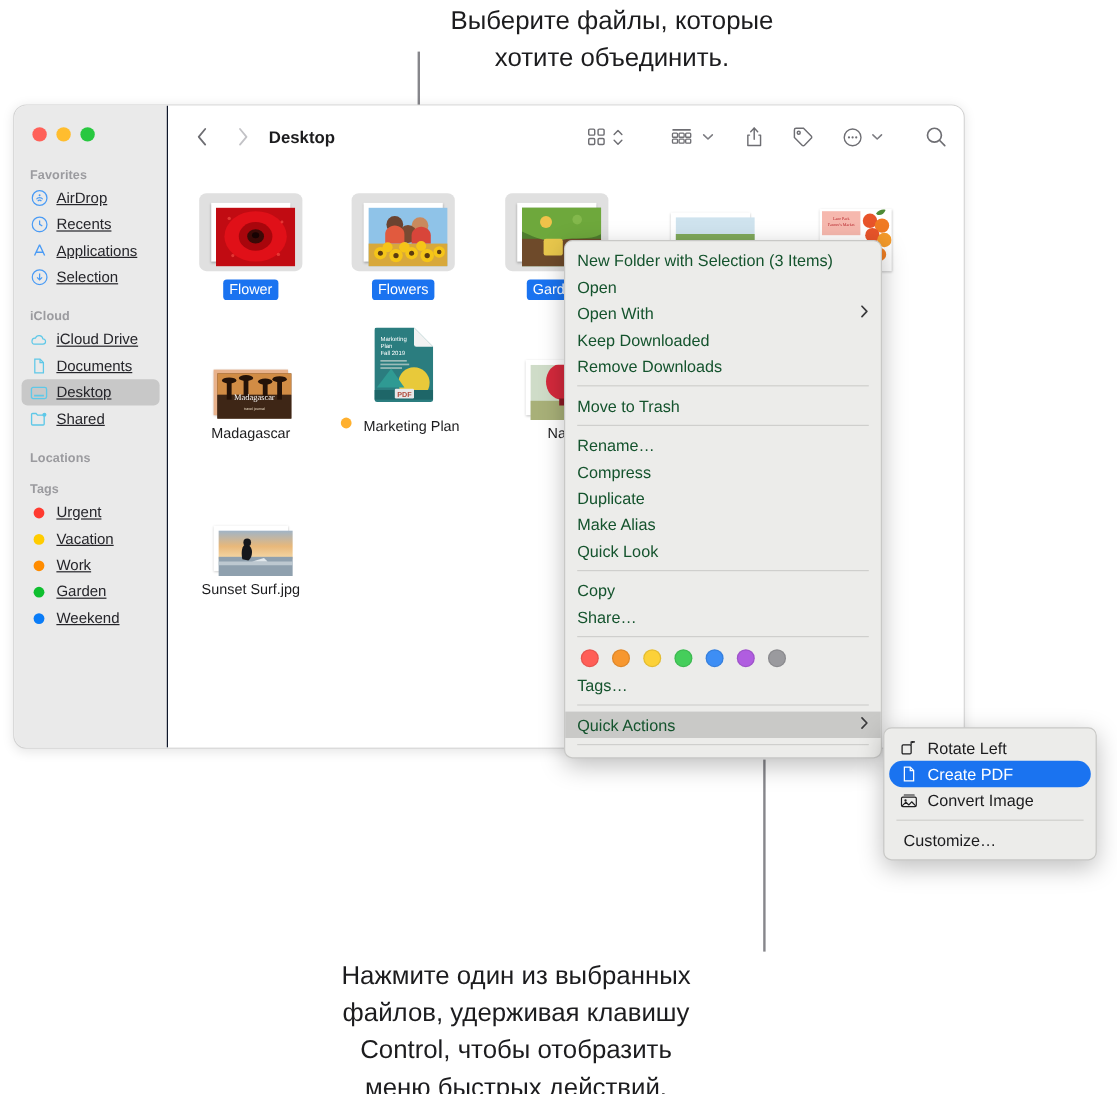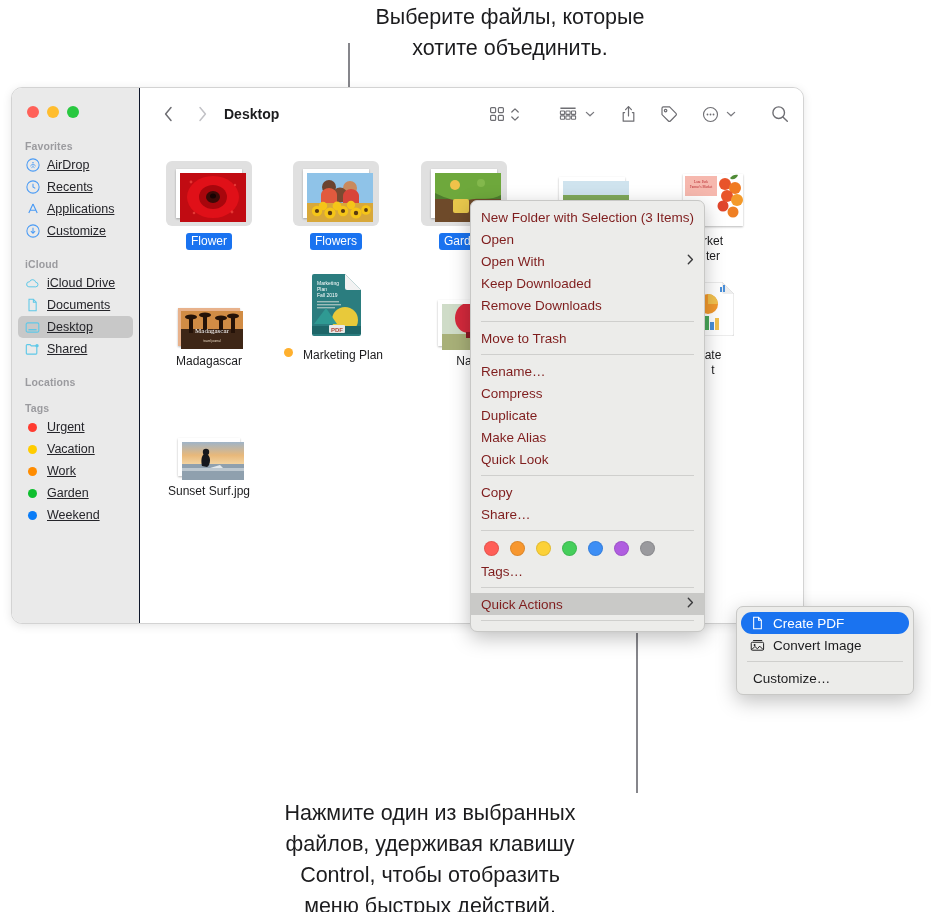--- a/index.html
+++ b/index.html
@@ -145,28 +145,28 @@
     background: #e0e0e0;
     border-radius: 6px;
     padding: 8px 10px;
     display: inline-flex;
   }
 
   
   #ctxmenu {
     position: absolute;
     left: 470px; top: 200px;
-    width: 235px;
+    width: 265px;
     background: #ececea;
     border: 1px solid #c8c8c6;
     border-radius: 7px;
     box-shadow: 0 6px 20px rgba(0,0,0,.25);
     padding: 5px 0 5px 0;
     font-size: 13.5px;
-    color: #7f1d1d;
+    color: #14532d;
     z-index: 40;
   }
   .mi {
     height: 22px;
     display: flex; align-items: center;
     padding: 0 10px 0 10px;
     position: relative;
     white-space: nowrap;
   }
   .mi.hl { background: #c9c9c7; }
@@ -253,21 +253,21 @@
         </span>
         <span>Applications</span>
       </div>
       <div class="sb-row">
         <span class="sb-ic">
           <svg width="14" height="14" viewBox="0 0 16 16" fill="none" stroke="#4a9bf5" stroke-width="1.2">
             <circle cx="8" cy="8" r="7"></circle>
               <path d="M8 4.4v6M5.6 8.2 8 10.6l2.4-2.4"></path>
           </svg>
         </span>
-        <span>Customize</span>
+        <span>Selection</span>
       </div>
 
       <div style="height:16px"></div>
       <div class="sb-header">iCloud</div>
       <div class="sb-row">
         <span class="sb-ic">
           <svg width="15" height="15" viewBox="0 0 18 16" fill="none" stroke="#5ec8e8" stroke-width="1.2">
             <path d="M4.6 12h8.2a2.7 2.7 0 0 0 .1-5.4A3.9 3.9 0 0 0 5.4 6 2.9 2.9 0 0 0 4.6 12Z"></path>
           </svg>
         </span>
@@ -745,20 +745,30 @@
         <svg width="7" height="11" viewBox="0 0 7 11" fill="none" stroke="#3a3a3c" stroke-width="1.4" stroke-linecap="round" stroke-linejoin="round">
             <path d="M1.3 1.2 5.4 5.5l-4.1 4.3"></path>
           </svg>
       </span>
     </div>
 
     <div class="sep"></div>
   </div>
 
   <div id="submenu">
+    <div class="smi">
+      <span class="sm-ic">
+        <svg width="14" height="14" viewBox="0 0 16 16" fill="none" stroke="#1c1c1e" stroke-width="1.2">
+          <rect x="2" y="5.4" width="8.6" height="8.6" rx="1.1"></rect>
+          <path d="M10.6 5.4V2.6h3.2" stroke-linecap="round" stroke-linejoin="round"></path>
+          <path d="M11.4 1.6l2.6 1-2.6 1.2z" fill="#1c1c1e" stroke="none"></path>
+        </svg>
+      </span>
+      <span>Rotate Left</span>
+    </div>
     <div class="smi hl">
       <span class="sm-ic">
         <svg width="13" height="14" viewBox="0 0 14 16" fill="none" stroke="#ffffff" stroke-width="1.2">
           <path d="M2.6 1.5h5.6L11.4 4.7v9.8H2.6z"></path>
             <path d="M8.2 1.6v3.2h3.2"></path>
         </svg>
       </span>
       <span>Create PDF</span>
     </div>
     <div class="smi">

